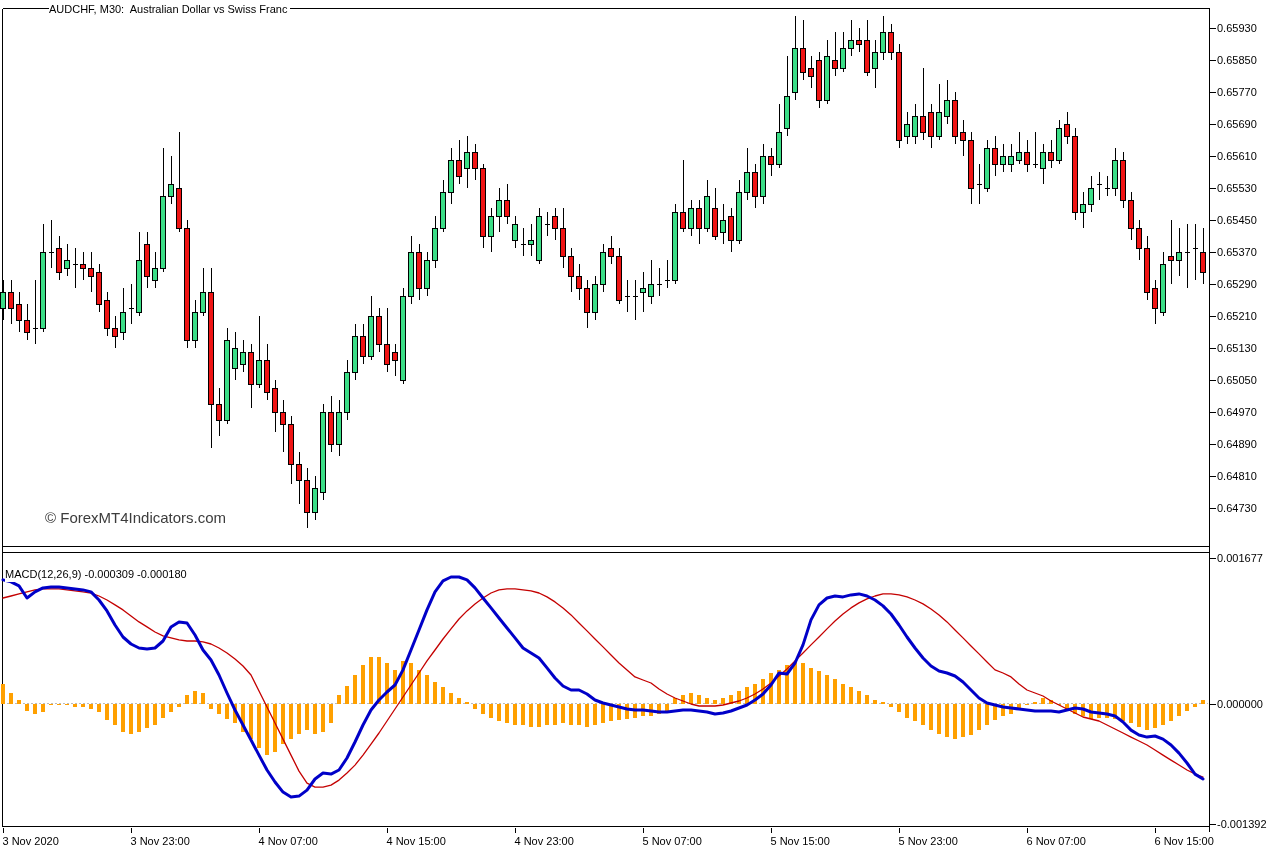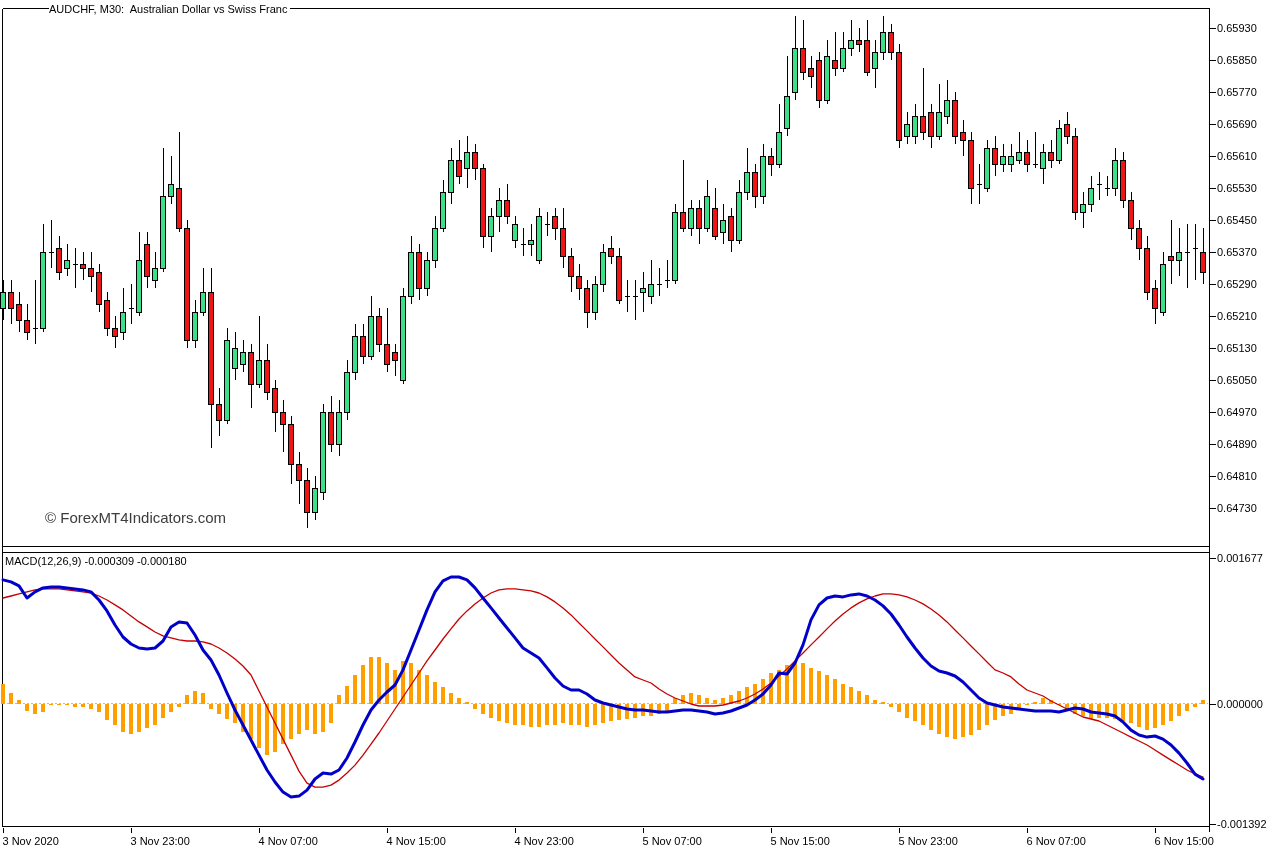--- a/index.html
+++ b/index.html
@@ -1,21 +1,21 @@
 <!DOCTYPE html>
 <html><head>
 <meta charset="utf-8">
 <style>
   html,body{margin:0;padding:0;background:#fff;}
   #stage{position:relative;width:1275px;height:852px;background:#fff;overflow:hidden;
          font-family:"Liberation Sans",sans-serif;}
   #plot{position:absolute;left:0;top:0;}
   .overlay{position:absolute;color:#000;font-size:11px;line-height:13px;background:#fff;white-space:pre;}
   #chart-title{left:5px;top:2px;padding:1px 3px 1px 0;margin-left:44px;}
-  #macd-label{left:5px;top:554px;padding:1px 3px 1px 0;}
+  #macd-label{left:5px;top:554px;padding:14px 3px 1px 0;}
   #watermark{left:21px;top:509px;font-size:15px;color:#3c3c3c;background:transparent;margin-left:24px;}
 </style>
 </head>
 <body>
 
 <div id="stage">
   <svg id="plot" width="1275" height="852">
       <rect x="0" y="0" width="1275" height="852" fill="#FFFFFF"></rect>
       <line x1="2.5" y1="8.5" x2="1209.5" y2="8.5" stroke="#000000" stroke-width="1" shape-rendering="crispEdges"></line>
       <line x1="2.5" y1="8.5" x2="2.5" y2="826.5" stroke="#000000" stroke-width="1" shape-rendering="crispEdges"></line>

